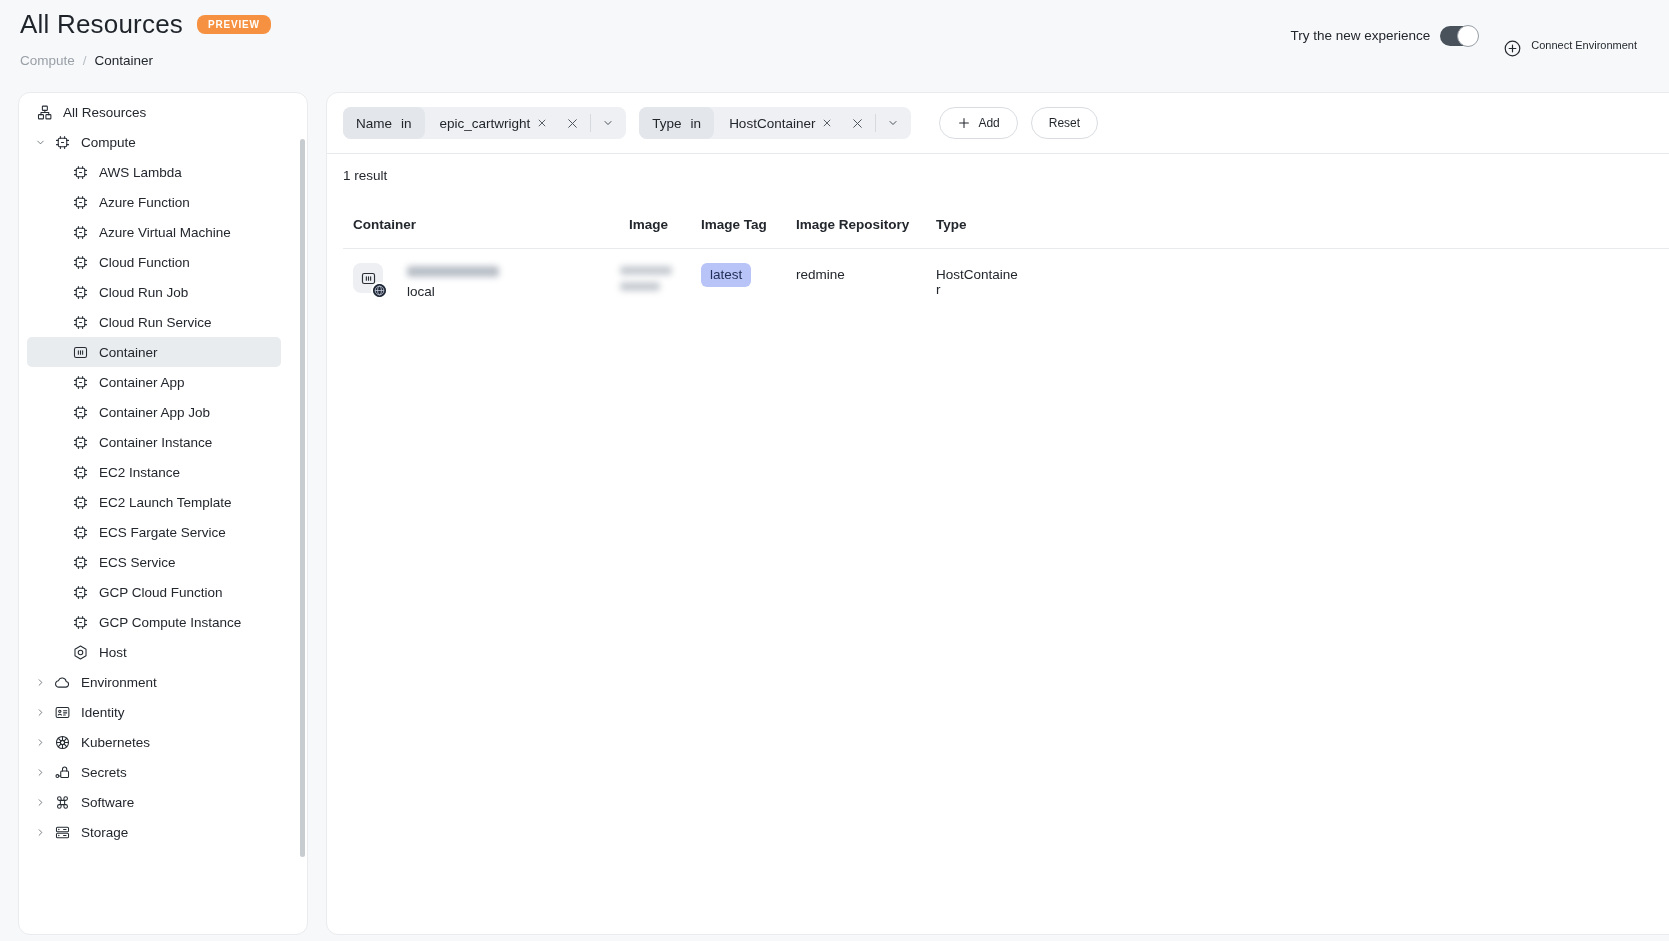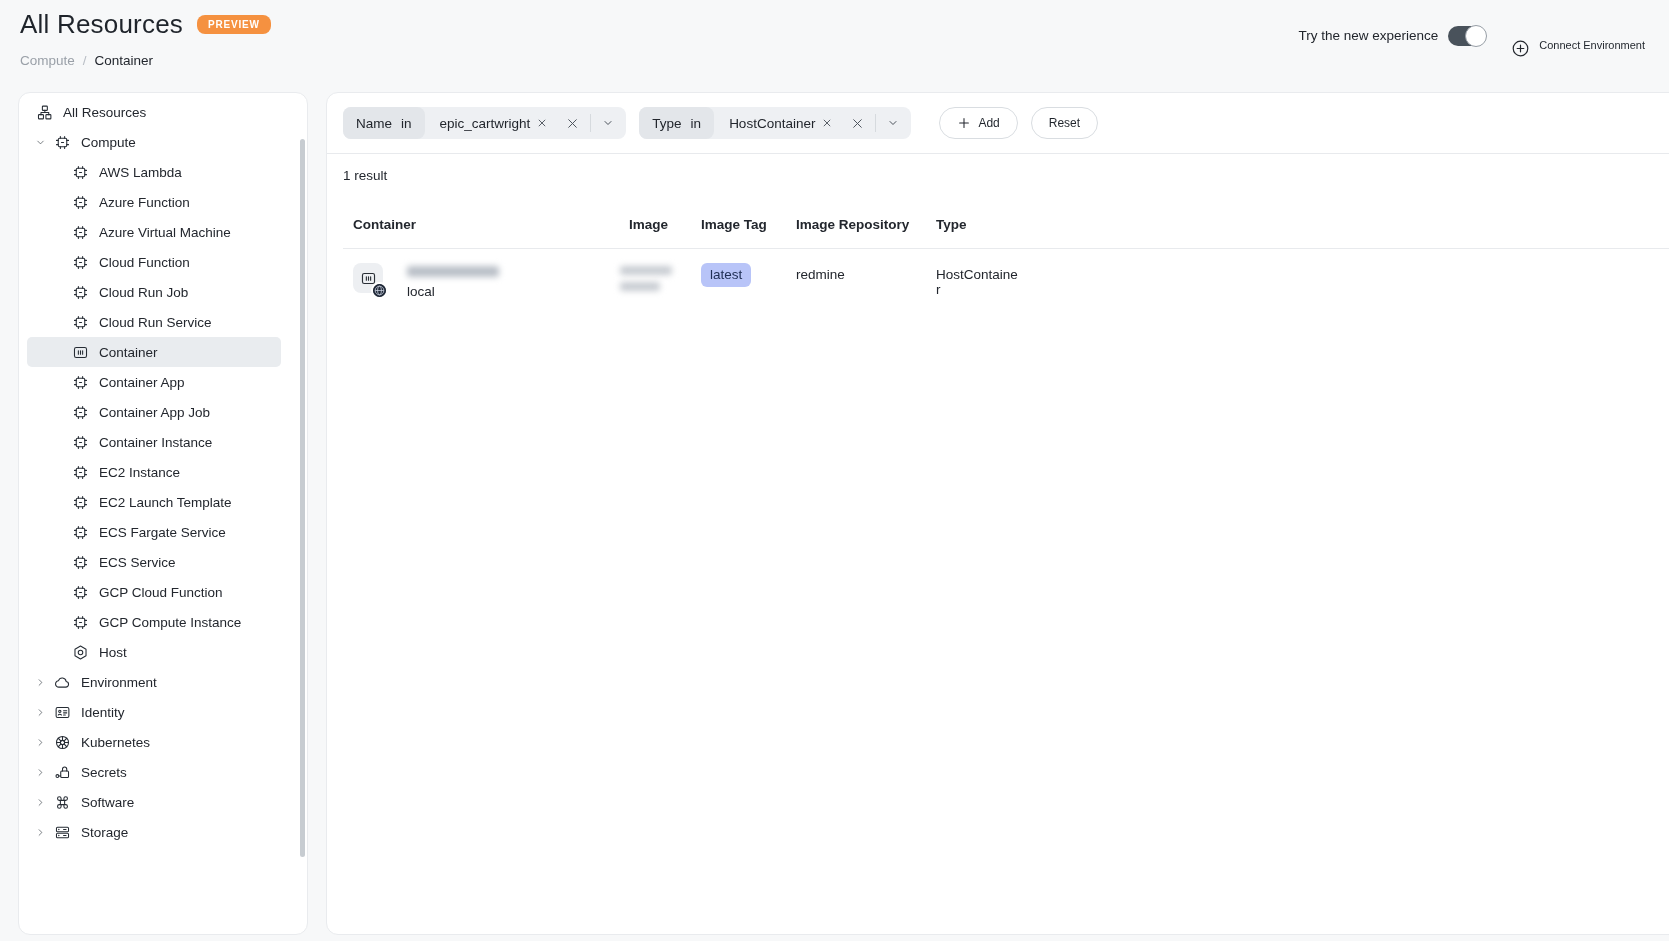--- a/index.html
+++ b/index.html
@@ -10,21 +10,21 @@
   
   .topbar { position:absolute; left:20px; top:0; right:24px; height:88px; }
   .title-row { display:flex; align-items:center; gap:14px; padding-top:9px; }
   .page-title { font-size:26px; font-weight:500; color:#1f242b; letter-spacing:.2px; }
   .preview-badge { background:#f59140; color:#fff; font-size:10px; font-weight:bold;
     letter-spacing:.8px; padding:4px 11px; border-radius:8px; }
   .breadcrumb { margin-top:13px; font-size:13.5px; display:flex; gap:8px; align-items:center; }
   .bc-parent { color:#9aa0a8; cursor:pointer; }
   .bc-sep { color:#b8bdc4; }
   .bc-current { color:#23272e; font-weight:500; }
-  .header-right { position:absolute; right:0; top:13px; display:flex; align-items:center; gap:26px; }
+  .header-right { position:absolute; right:8px; top:13px; display:flex; align-items:center; gap:26px; }
   .toggle-wrap { display:flex; align-items:center; gap:10px; font-size:13.5px; }
   .toggle { position:relative; width:37px; height:20px; background:#49525b; border-radius:10px; cursor:pointer; }
   .toggle .knob { position:absolute; right:-2px; top:-1px; width:22px; height:22px; background:#fff;
     border:1px solid #979ea6; border-radius:50%; }
   .connect-btn { display:flex; gap:9px; font-size:11px; cursor:pointer; color:#1f242b;margin-top:26px; }
   .icon-svg { display:block; }
 
   
   .card { position:absolute; top:92px; background:#fff; border:1px solid #e9ebee; border-radius:12px; }
   .sidebar { left:18px; width:290px; height:843px; padding-top:4px; overflow:hidden; }

